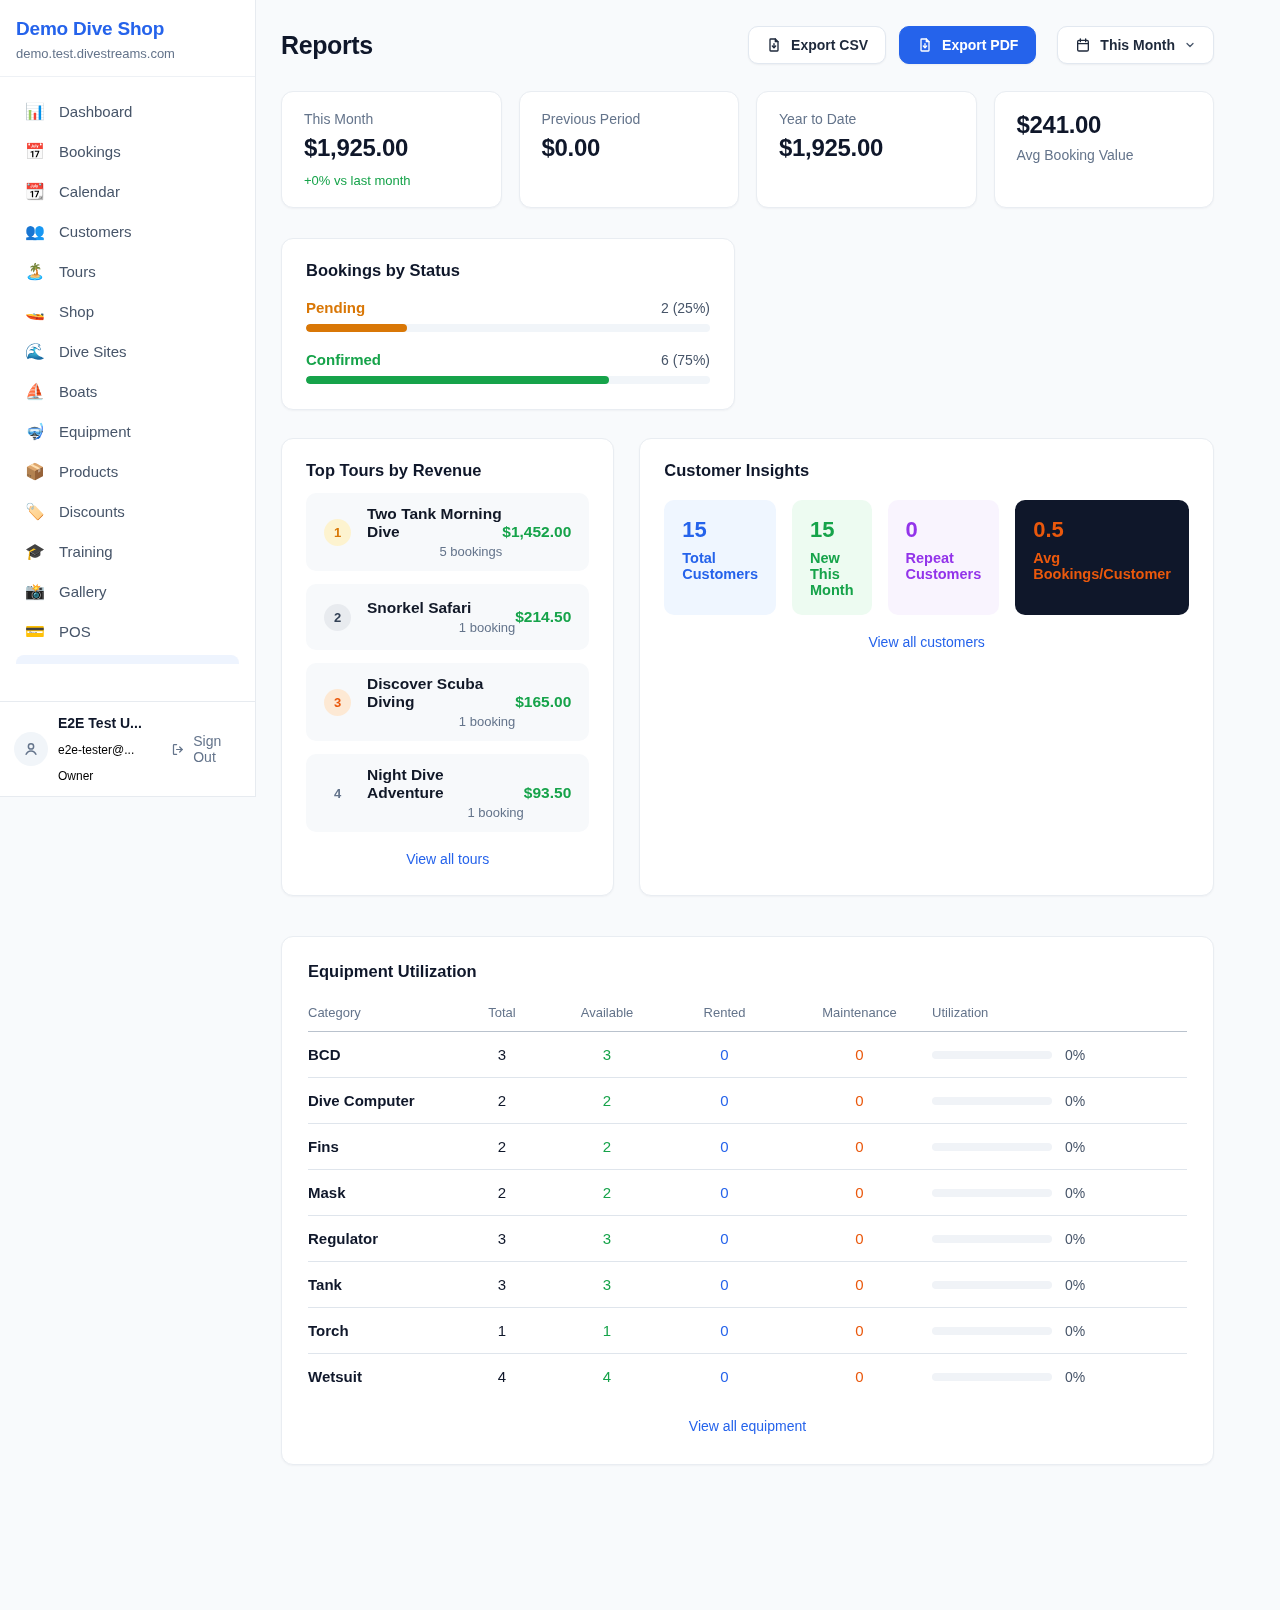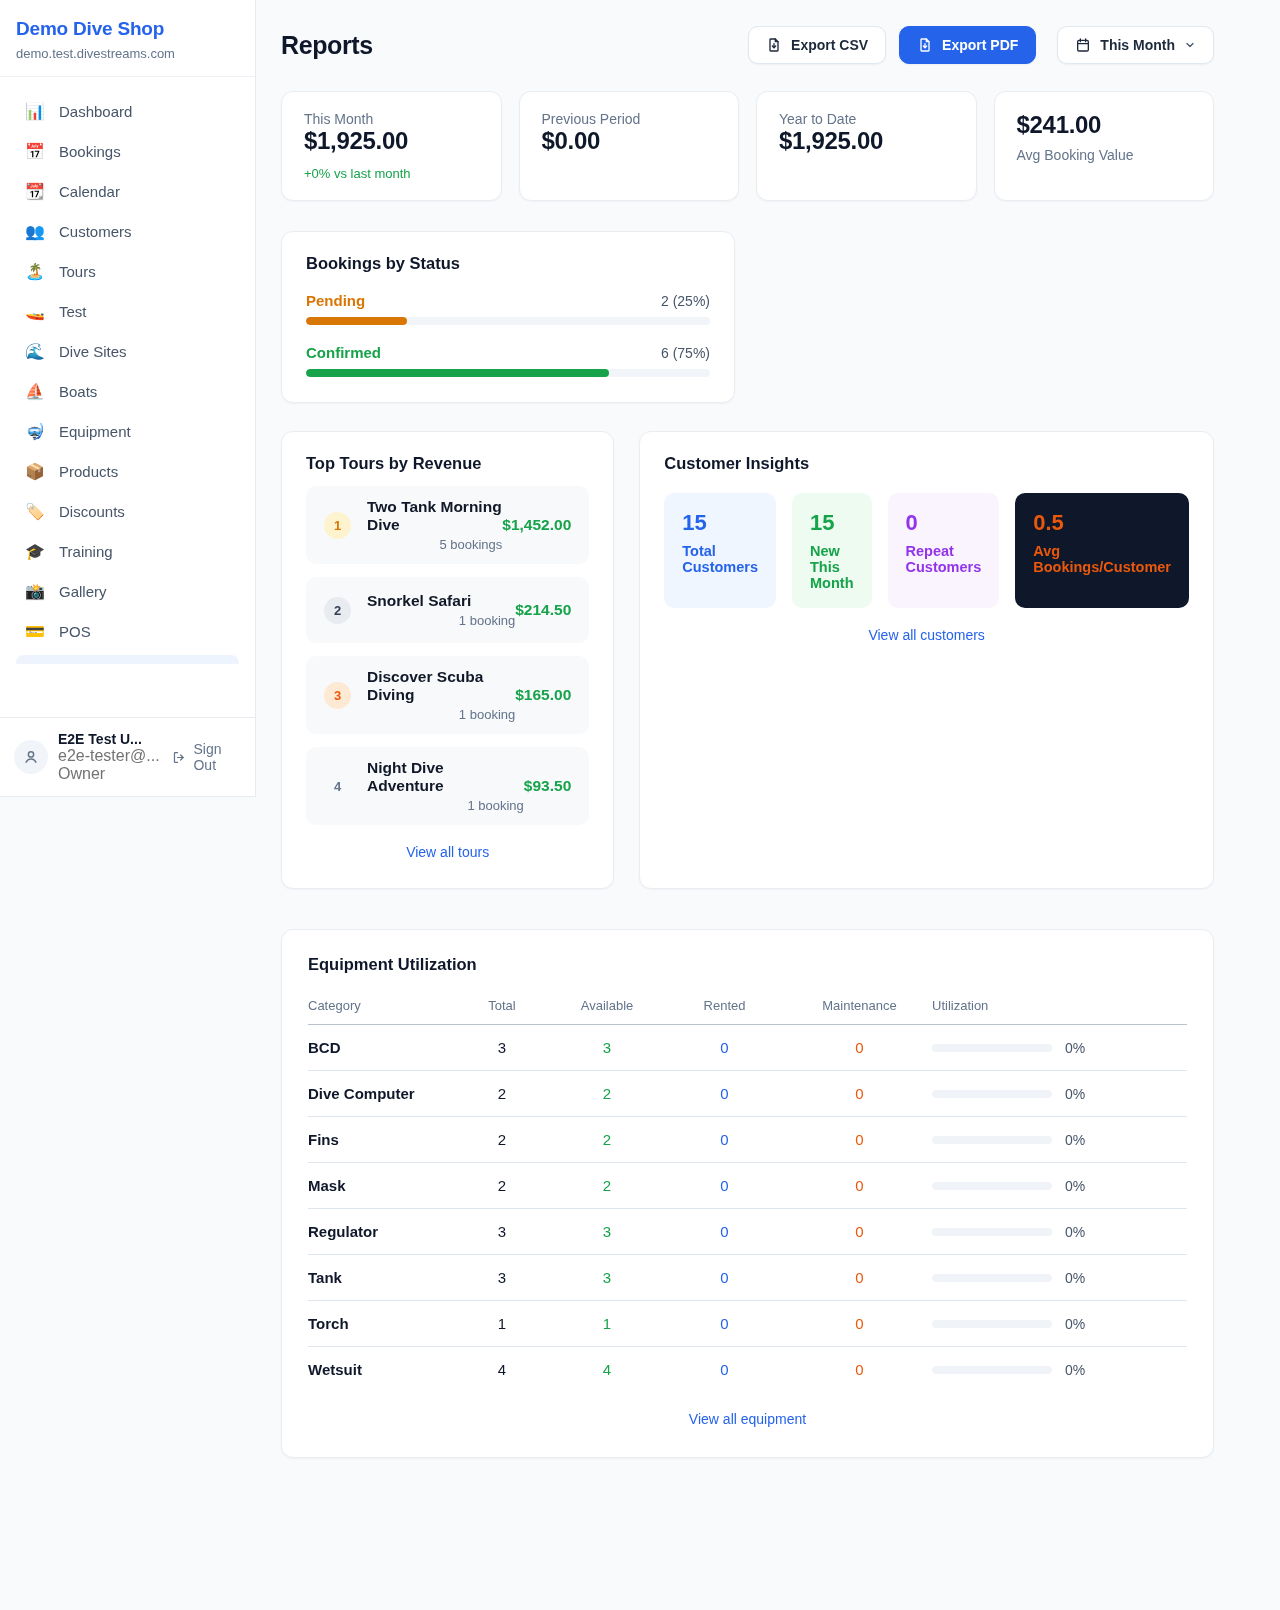--- a/index.html
+++ b/index.html
@@ -26,21 +26,21 @@
   .nav-active-sliver { height:9px; background:#eef4fe; border-radius:8px 8px 0 0; margin:2px 8px 0; }
   .sidebar-footer {
     border-top:1px solid #e7ebf0; padding:13px 14px; display:flex; align-items:center; gap:10px;
   }
   .avatar {
     width:34px; height:34px; border-radius:50%; background:#f1f5f9; flex:0 0 34px;
     display:flex; align-items:center; justify-content:center; color:#64748b;
   }
   .user-meta { width:114px; }
   .user-name { font-size:14px; font-weight:700; color:#0f172a; white-space:nowrap; overflow:hidden; }
-  .user-email,.user-role { font-size:16px; color:#737373; margin-top:0; white-space:nowrap; overflow:hidden; }
+  .user-email,.user-role { font-size:12px; color:#000000; margin-top:12px; white-space:nowrap; overflow:hidden; }
   .signout { display:flex; align-items:center; gap:7px; color:#64748b; font-size:14px; cursor:pointer; margin-left:2px; }
   
   .main { margin-left:249px; padding:26px 66px 0 32px; }
   .page-header { display:flex; align-items:center; justify-content:space-between; }
   .page-title { font-size:25px; font-weight:800; letter-spacing:-.4px; }
   .header-actions { display:flex; align-items:center; gap:13px; }
   .btn {
     height:38px; display:inline-flex; align-items:center; gap:9px; padding:0 17px;
     border-radius:10px; font-size:14px; font-weight:700; cursor:pointer;
     background:#fff; border:1px solid #e2e8f0; color:#1e293b;
@@ -51,21 +51,21 @@
   
   .card {
     background:#fff; border:1px solid #e9edf2; border-radius:12px;
     box-shadow:0 1px 2px rgba(16,24,40,.04);
   }
   .card-title { font-size:16.5px; font-weight:700; color:#0f172a; }
   
   .stats-row { display:grid; grid-template-columns:repeat(4,1fr); gap:17px; margin-top:27px; }
   .stat-card { padding:19px 22px; }
   .stat-label { font-size:14px; color:#64748b; }
-  .stat-value { font-size:24px; font-weight:800; letter-spacing:-.3px; }
+  .stat-value { font-size:24px; font-weight:800; letter-spacing:-.3px; margin-top:7px; }
   .stat-delta { font-size:13px; color:#16a34a; margin-top:11px; }
   .stat-card.flip .stat-value { margin-top:0; }
   .stat-card.flip .stat-label { margin-top:8px; }
   
   .charts-row { display:grid; grid-template-columns:1fr 1fr; gap:25px; margin-top:30px; align-items:start; }
   .chart-card { padding:22px 24px 25px; }
   .revenue-block { margin-top:17px; height:186px; background:#2b63e8; border-radius:2px; }
   .status-row { margin-top:19px; }
   .status-line { display:flex; align-items:center; justify-content:space-between; margin-bottom:8px; }
   .status-label { font-size:15px; font-weight:700; }
@@ -146,21 +146,21 @@
     <div class="nav-item">
         <span class="emoji">👥</span>
         <span>Customers</span>
       </div>
     <div class="nav-item">
         <span class="emoji">🏝️</span>
         <span>Tours</span>
       </div>
     <div class="nav-item">
         <span class="emoji">🚤</span>
-        <span>Test</span>
+        <span>Shop</span>
       </div>
     <div class="nav-item">
         <span class="emoji">🌊</span>
         <span>Dive Sites</span>
       </div>
     <div class="nav-item">
         <span class="emoji">⛵</span>
         <span>Boats</span>
       </div>
     <div class="nav-item">

